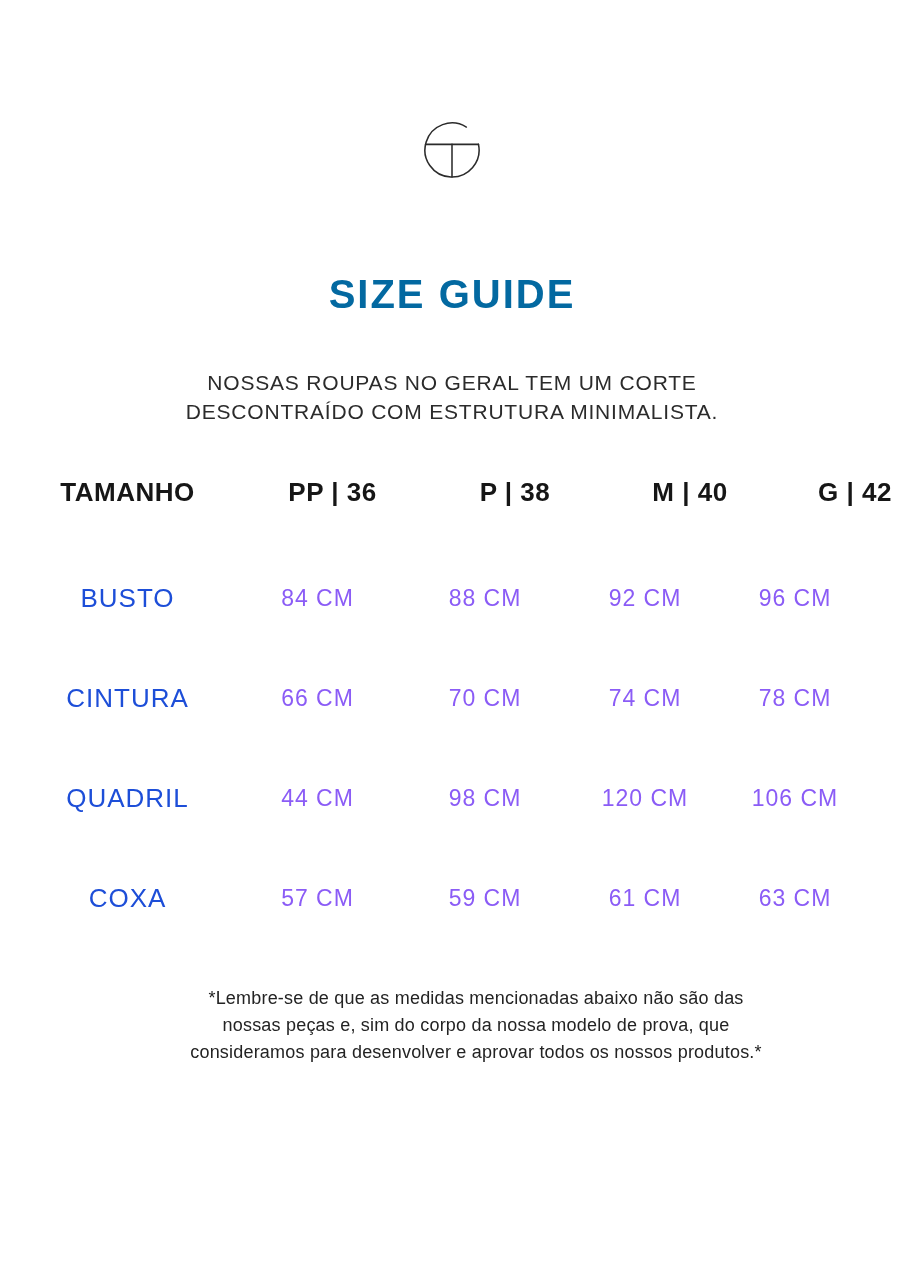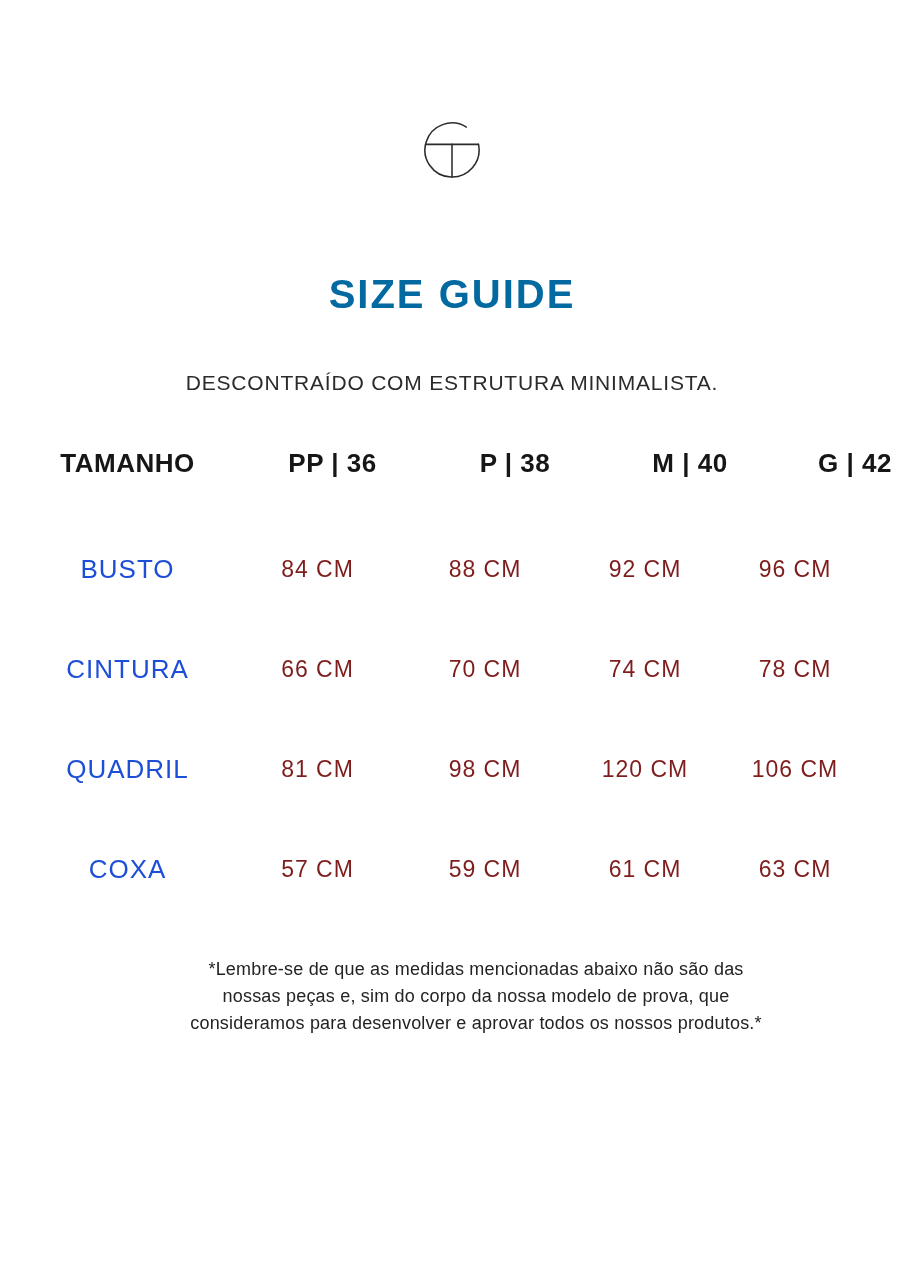--- a/index.html
+++ b/index.html
@@ -85,21 +85,21 @@
   .trow.data .cell.rlabel {
     font-size: 26px;
     font-weight: 400;
     letter-spacing: 1px;
     color: #1d4ed8;
   }
   .trow.data .cell.val {
     font-size: 23px;
     font-weight: 400;
     letter-spacing: 1px;
-    color: #7f1d1d;
+    color: #8b5cf6;
   }
 
   
   .footnote {
     margin: 37px 0 0 0;
     text-align: center;
     font-size: 18px;
     line-height: 27px;
     font-weight: 400;
     letter-spacing: 0.2px;
@@ -117,20 +117,21 @@
     <svg width="58" height="60" viewBox="0 0 60 60" fill="none" stroke="#2b2b2b" stroke-width="1.6" stroke-linecap="round">
       <path d="M 44.84 6.26 A 28 28 0 1 0 57.39 24.18"></path>
       <line x1="2.61" y1="24.18" x2="57.39" y2="24.18"></line>
       <line x1="30" y1="24.18" x2="30" y2="57.8"></line>
     </svg>
   </div>
 
   <h1 class="title">SIZE GUIDE</h1>
 
   <p class="subtitle">
+    <span class="line">NOSSAS ROUPAS NO GERAL TEM UM CORTE</span>
     <span class="line">DESCONTRAÍDO COM ESTRUTURA MINIMALISTA.</span>
   </p>
 
   <div class="size-table">
 
     <div class="trow header">
       <div class="cell">TAMANHO</div>
       <div class="cell">PP | 36</div>
       <div class="cell">P | 38</div>
       <div class="cell">M | 40</div>
@@ -148,21 +149,21 @@
     <div class="trow data">
       <div class="cell rlabel">CINTURA</div>
       <div class="cell val">66 CM</div>
       <div class="cell val">70 CM</div>
       <div class="cell val">74 CM</div>
       <div class="cell val">78 CM</div>
     </div>
 
     <div class="trow data">
       <div class="cell rlabel">QUADRIL</div>
-      <div class="cell val">81 CM</div>
+      <div class="cell val">44 CM</div>
       <div class="cell val">98 CM</div>
       <div class="cell val">120 CM</div>
       <div class="cell val">106 CM</div>
     </div>
 
     <div class="trow data">
       <div class="cell rlabel">COXA</div>
       <div class="cell val">57 CM</div>
       <div class="cell val">59 CM</div>
       <div class="cell val">61 CM</div>

